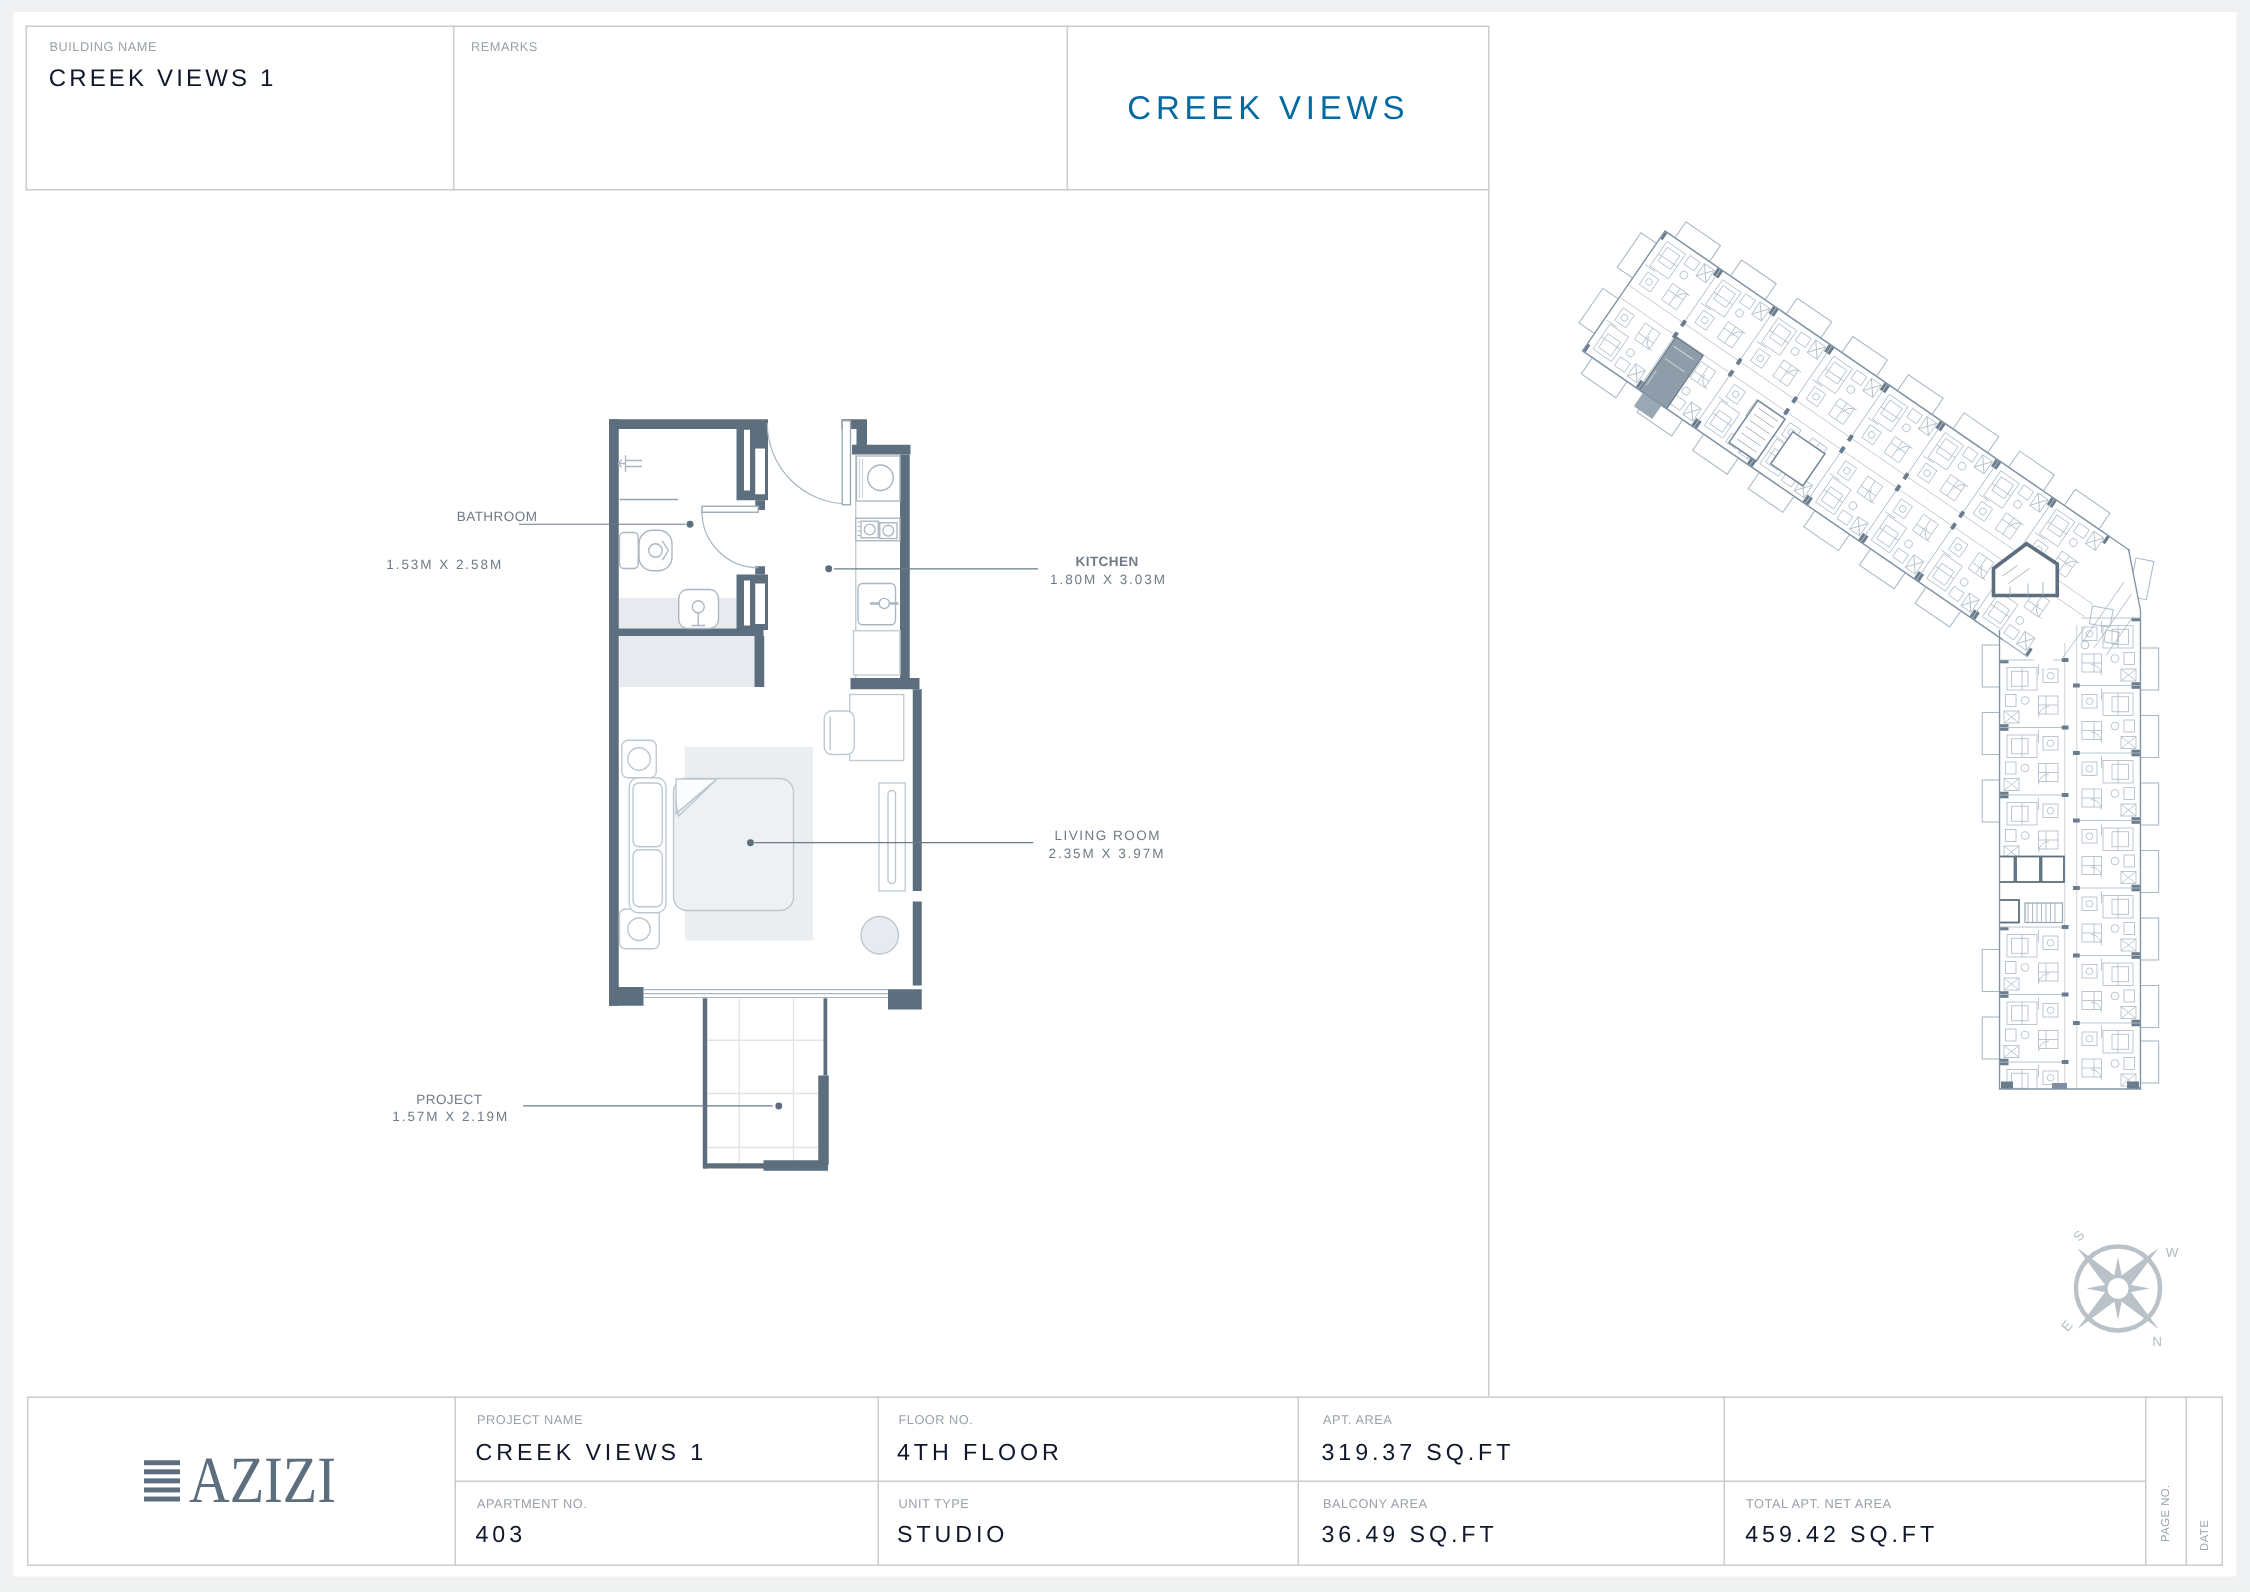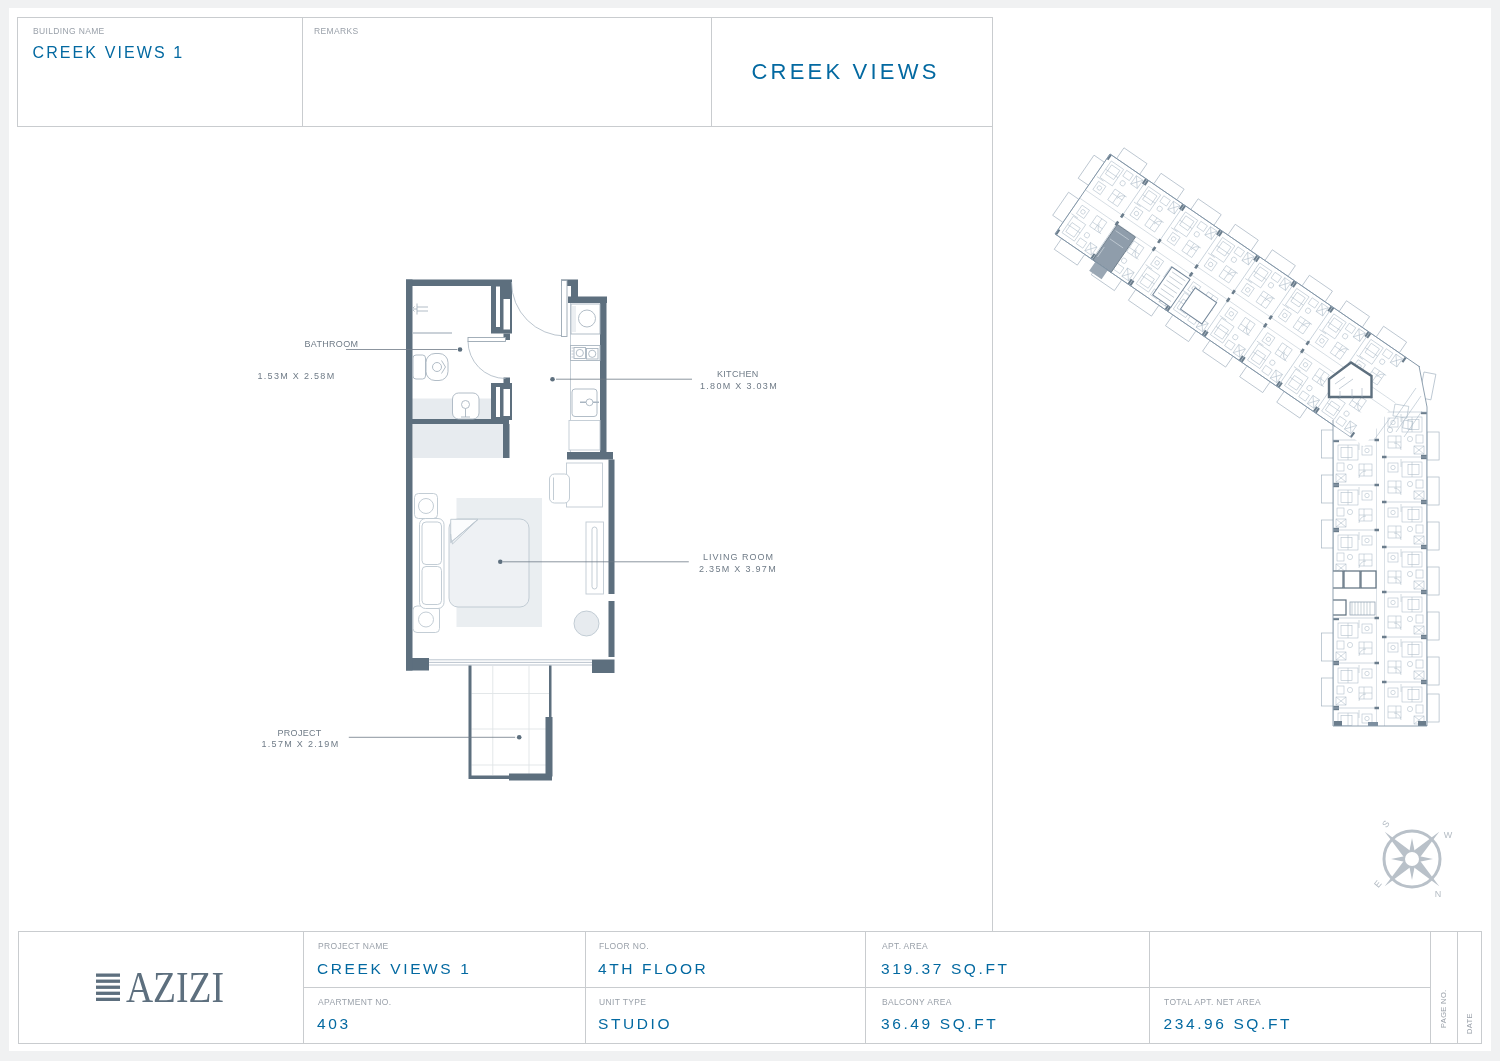--- a/index.html
+++ b/index.html
@@ -1,21 +1,21 @@
 <!DOCTYPE html>
 <html><head>
 <meta charset="utf-8">
 <style>
   html,body{margin:0;padding:0;width:1500px;height:1061px;background:#f0f1f2;overflow:hidden;}
   *{box-sizing:border-box;}
   body{font-family:"Liberation Sans",sans-serif;}
   .page{position:absolute;left:9px;top:8px;width:1482px;height:1043px;background:#ffffff;}
   .abs{position:absolute;white-space:nowrap;line-height:1;}
   .lbl{font-size:8.5px;letter-spacing:0.35px;color:#9aa1aa;}
-  .val{font-size:15.5px;letter-spacing:2.6px;color:#0369a1;}
+  .val{font-size:15.5px;letter-spacing:2.6px;color:#0f172a;}
   .planlbl{font-size:9px;letter-spacing:0.3px;color:#6f7b87;}
   .plandim{font-size:9px;letter-spacing:1.3px;color:#6f7b87;}
   .bx{position:absolute;border:1px solid #c9cccf;}
   .vline{position:absolute;width:1px;background:#c9cccf;}
   .hline{position:absolute;height:1px;background:#c9cccf;}
 </style>
 </head>
 <body>
 <div class="page"></div>
 
@@ -45,39 +45,39 @@
 <div class="abs lbl" style="left:882px;top:942.1px;">APT. AREA</div>
 <div class="abs val" style="left:881px;top:961.1px;">319.37 SQ.FT</div>
 
 <div class="abs lbl" style="left:318px;top:998.4px;">APARTMENT NO.</div>
 <div class="abs val" style="left:317px;top:1015.8px;">403</div>
 <div class="abs lbl" style="left:599px;top:998.4px;text-align:right;">UNIT TYPE</div>
 <div class="abs val" style="left:598px;top:1015.8px;">STUDIO</div>
 <div class="abs lbl" style="left:882px;top:998.4px;">BALCONY AREA</div>
 <div class="abs val" style="left:881px;top:1015.8px;">36.49 SQ.FT</div>
 <div class="abs lbl" style="left:1164px;top:998.4px;">TOTAL APT. NET AREA</div>
-<div class="abs val" style="left:1163.5px;top:1015.8px;">234.96 SQ.FT</div>
+<div class="abs val" style="left:1163.5px;top:1015.8px;">459.42 SQ.FT</div>
 
 <div class="abs lbl" style="left:1440px;top:1028px;transform:rotate(-90deg);transform-origin:left top;font-size:7.5px;">PAGE NO.</div>
 <div class="abs lbl" style="left:1466px;top:1034px;transform:rotate(-90deg);transform-origin:left top;font-size:7.5px;">DATE</div>
 
 <svg class="abs" style="left:90px;top:965px;" width="145" height="45" viewBox="0 0 145 45">
   <g fill="#5d6f7e">
     <rect x="6" y="8.5" width="24" height="3.3"></rect>
     <rect x="6" y="14.55" width="24" height="3.3"></rect>
     <rect x="6" y="20.6" width="24" height="3.3"></rect>
     <rect x="6" y="26.65" width="24" height="3.3"></rect>
     <rect x="6" y="32.7" width="24" height="3.3"></rect>
   </g>
   <text x="36" y="36.5" font-family="Liberation Serif,serif" font-size="44" fill="#5d6f7e" textLength="98" lengthAdjust="spacingAndGlyphs">AZIZI</text>
 </svg>
 
 <div class="abs planlbl" style="left:268.5px;top:340.2px;margin-left:36px;">BATHROOM</div>
 <div class="abs plandim" style="left:257.5px;top:352px;margin-top:20px;">1.53M X 2.58M</div>
-<div class="abs planlbl" style="left:717px;top:370px;">KITCHEN</div>
+<div class="abs planlbl" style="left:717px;top:370px;font-weight:bold;">KITCHEN</div>
 <div class="abs plandim" style="left:700px;top:382px;">1.80M X 3.03M</div>
 <div class="abs planlbl" style="left:703px;top:553.4px;letter-spacing:1.0px;">LIVING ROOM</div>
 <div class="abs plandim" style="left:699px;top:564.6px;">2.35M X 3.97M</div>
 <div class="abs planlbl" style="left:277.5px;top:729px;">PROJECT</div>
 <div class="abs plandim" style="left:261.5px;top:739.5px;">1.57M X 2.19M</div>
 
 <svg class="abs" style="left:0;top:0;" width="1500" height="1061" viewBox="0 0 1500 1061">
 <defs>
   <g id="ucellA">
 

